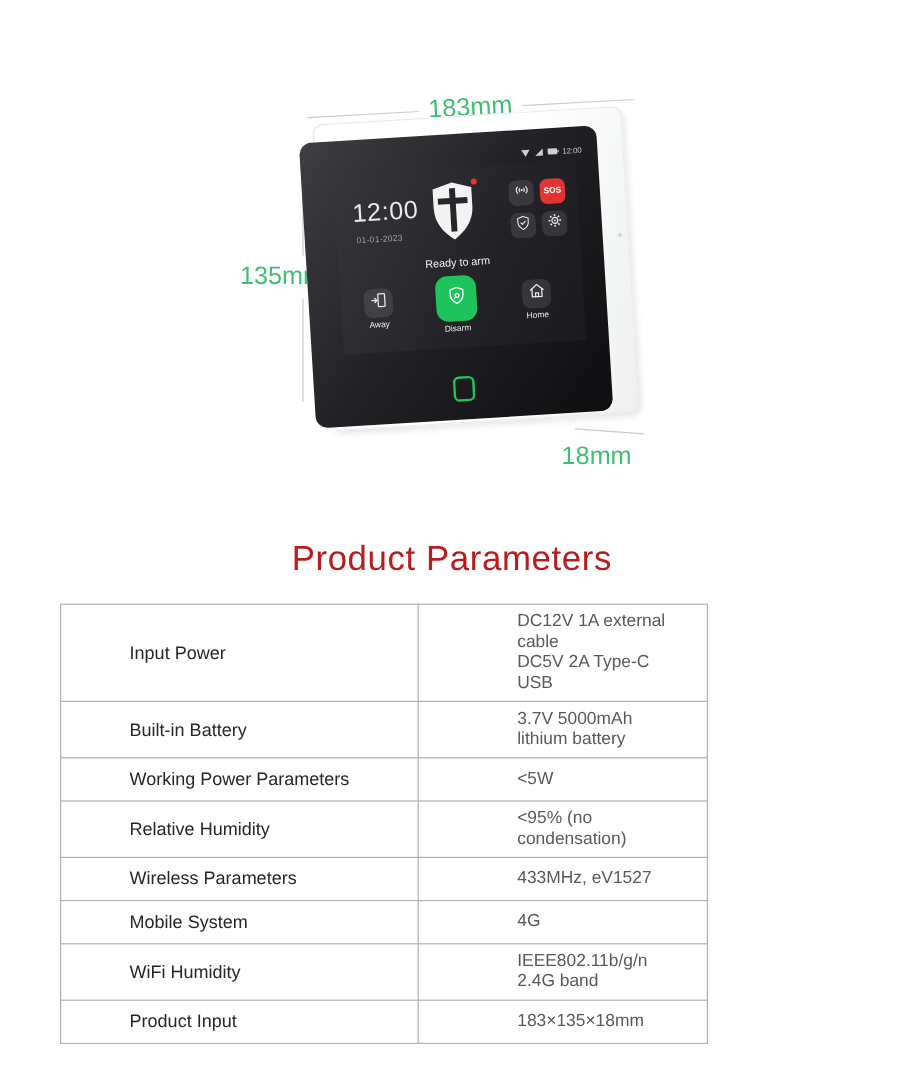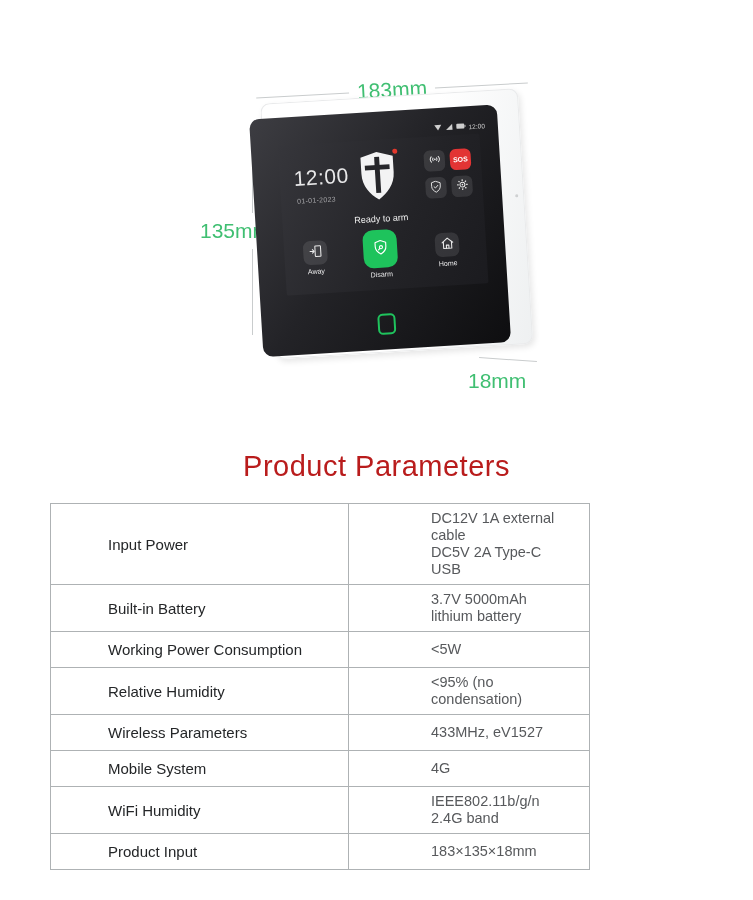--- a/index.html
+++ b/index.html
@@ -221,21 +221,21 @@
       <tr>
         <td class="param-label">Input Power</td>
         <td class="param-value">DC12V 1A external cable
 DC5V 2A Type-C USB</td>
       </tr>
       <tr>
         <td class="param-label">Built-in Battery</td>
         <td class="param-value">3.7V 5000mAh lithium battery</td>
       </tr>
       <tr>
-        <td class="param-label">Working Power Consumption</td>
+        <td class="param-label">Working Power Parameters</td>
         <td class="param-value">&lt;5W</td>
       </tr>
       <tr>
         <td class="param-label">Relative Humidity</td>
         <td class="param-value">&lt;95% (no condensation)</td>
       </tr>
       <tr>
         <td class="param-label">Wireless Parameters</td>
         <td class="param-value">433MHz, eV1527</td>
       </tr>

